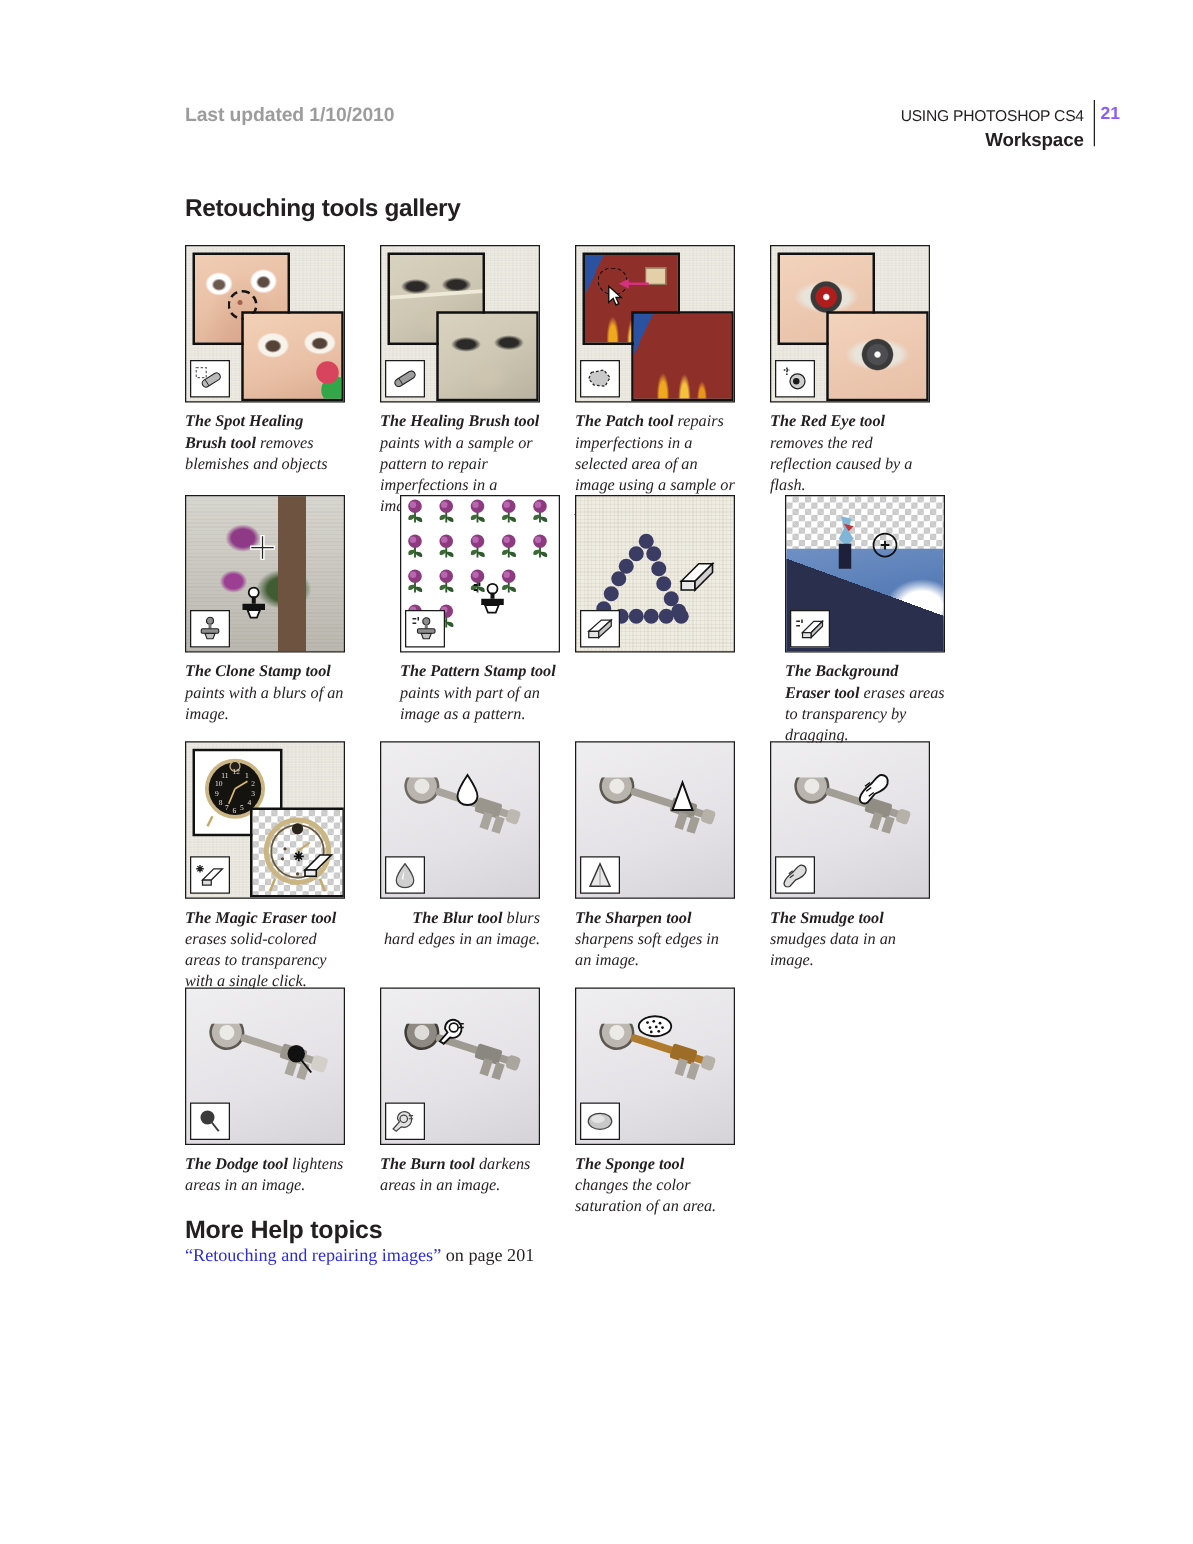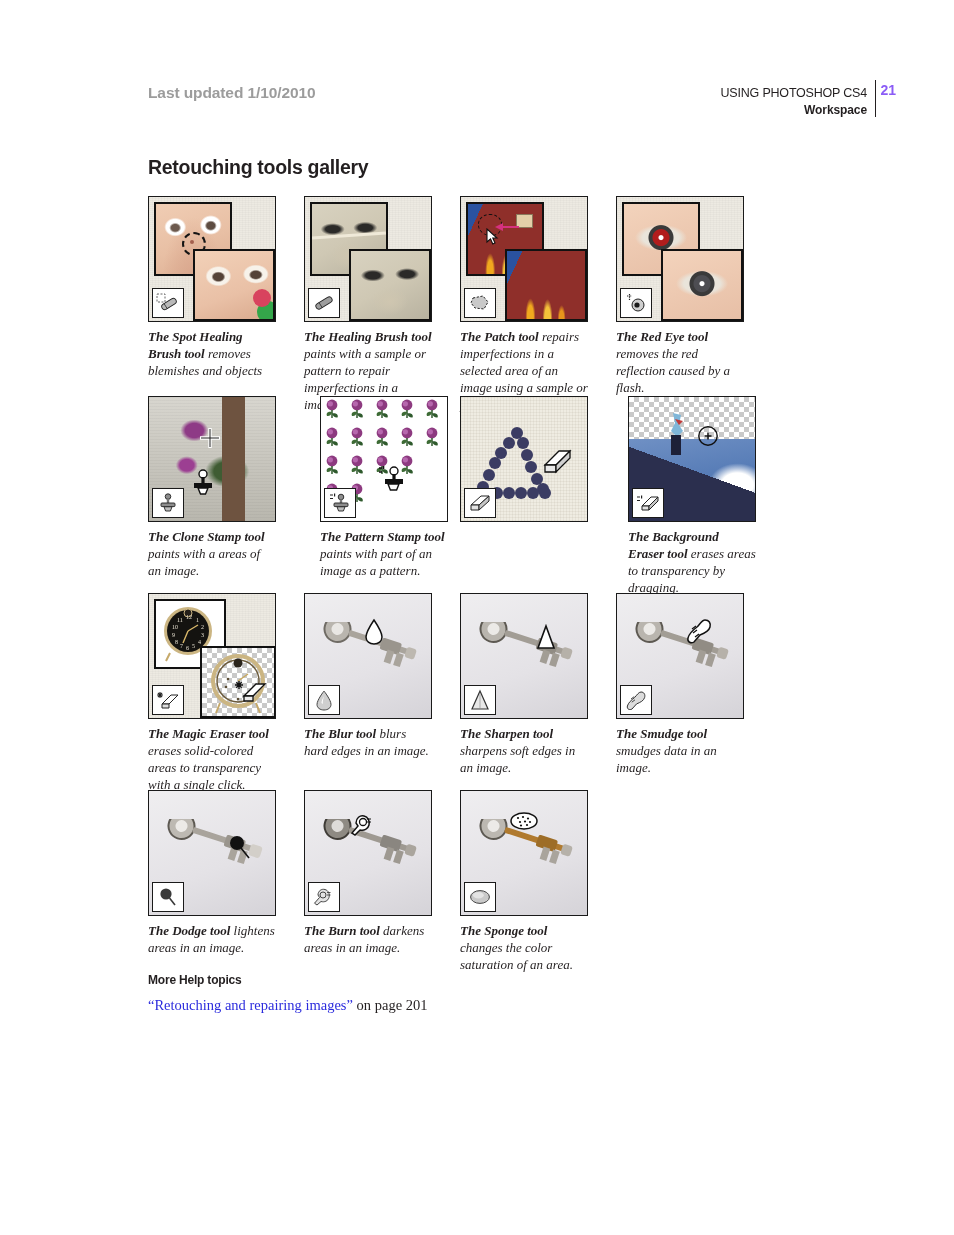--- a/index.html
+++ b/index.html
@@ -39,21 +39,21 @@
     font-family: "Liberation Sans", sans-serif;
     line-height: 1.45;
   }
   .hdr-doc {
     font-size: 12.5px;
     color: #231f20;
     letter-spacing: -0.2px;
     white-space: nowrap;
   }
   .hdr-section {
-    font-size: 12px;
+    font-size: 15px;
     font-weight: bold;
     color: #231f20;
     letter-spacing: -0.1px;
   }
   .hdr-rule {
     position: absolute;
     right: 78px;
     top: 80px;
     width: 1px;
     height: 37px;
@@ -80,21 +80,21 @@
     font-weight: bold;
     color: #231f20;
     letter-spacing: -0.3px;
   }
   h2.subsection-title {
     position: absolute;
     left: 148px;
     top: 973px;
     margin: 0;
     font-family: "Liberation Sans", sans-serif;
-    font-size: 12px;
+    font-size: 20px;
     font-weight: bold;
     color: #231f20;
     letter-spacing: -0.2px;
   }
   .more-link-line {
     position: absolute;
     left: 148px;
     top: 997px;
     font-family: "Liberation Serif", serif;
     font-size: 14.5px;
@@ -376,21 +376,21 @@
         <div class="toolchip">
           <svg width="20" height="20" viewBox="0 0 20 20">
             <circle cx="10" cy="3.6" r="2.8" fill="#8d8d8d" stroke="#222" stroke-width="0.9"></circle>
             <rect x="8.8" y="6" width="2.4" height="4" fill="#777"></rect>
             <rect x="3" y="10" width="14" height="3.6" rx="1" fill="#8d8d8d" stroke="#222" stroke-width="0.9"></rect>
             <path d="M6 13.8 L14 13.8 L12.4 18 L7.6 18 Z" fill="#bdbdbd" stroke="#222" stroke-width="0.9"></path>
           </svg>
         </div>
       </div>
       <div class="caption">
-        <b>The Clone Stamp tool</b><span> paints with a areas of an image.</span>
+        <b>The Clone Stamp tool</b><span> paints with a blurs of an image.</span>
       </div>
     </div>
 
     <div class="cell" style="left:156px; top:0px;padding-left:16px;">
       <div class="thumb bg-white">
         <svg class="overlay" style="left:0; top:0;" width="126" height="124" viewBox="0 0 126 124">
           <defs>
             <g id="rose">
               <circle cx="8" cy="6" r="5.4" fill="#8d3a80"></circle>
               <circle cx="6.4" cy="4.8" r="2.6" fill="#b667ad"></circle>
@@ -555,21 +555,21 @@
             <path d="M6 14 L15 5 L22 5 L13 14 Z" fill="#fff" stroke="#222" stroke-width="1"></path>
             <path d="M6 14 L13 14 L13 18 L6 18 Z" fill="#dedede" stroke="#222" stroke-width="1"></path>
           </svg>
         </div>
       </div>
       <div class="caption">
         <b>The Magic Eraser tool</b><span> erases solid-colored areas to transparency with a single click.</span>
       </div>
     </div>
 
-    <div class="cell" style="left:156px; top:0px;">
+    <div class="cell" style="left:156px; top:0px;text-align:right;">
       <div class="thumb keypic">
         <svg class="overlay" style="left:10px; top:28px; filter:blur(0.6px);" width="108" height="66" viewBox="0 0 108 66">
           <g transform="rotate(18 54 33)">
             <circle cx="16" cy="18" r="13" fill="#b9b5ae" stroke="#6f6b64" stroke-width="2"></circle>
             <circle cx="16" cy="18" r="6" fill="#e9e7e4"></circle>
             <rect x="28" y="15" width="62" height="6" rx="2" fill="#a9a49c"></rect>
             <rect x="62" y="12" width="20" height="12" rx="2" fill="#9a958d"></rect>
             <rect x="70" y="22" width="7" height="13" fill="#a9a49c"></rect>
             <rect x="80" y="22" width="7" height="13" fill="#a9a49c"></rect>
             <rect x="88" y="13" width="10" height="11" rx="3" fill="#bdb8b0"></rect>

